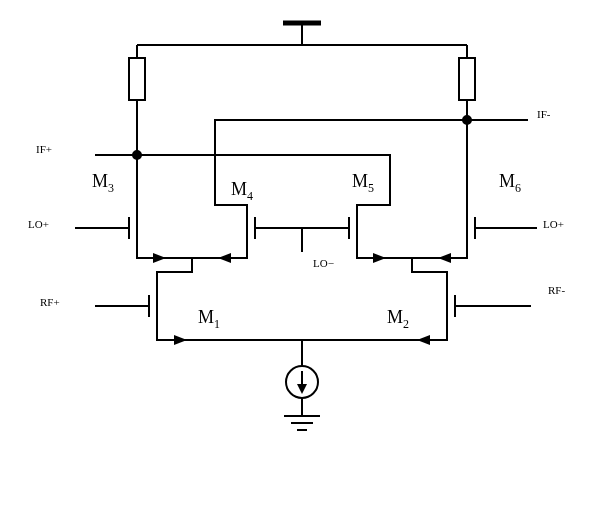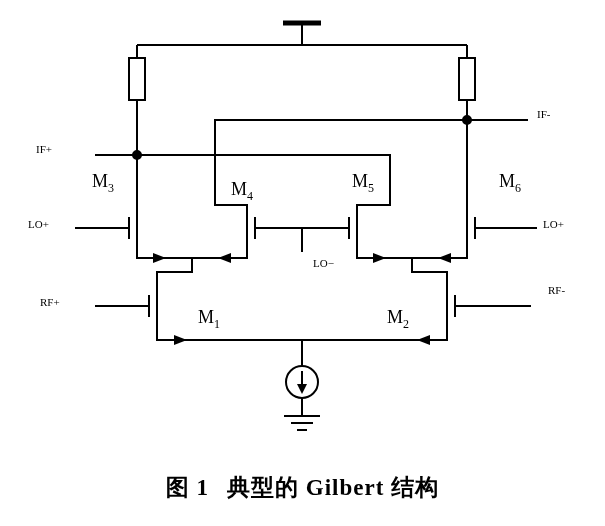--- a/index.html
+++ b/index.html
@@ -161,17 +161,14 @@
   <span class="lbl" style="left:40px; top:297px;">RF+</span>
   <span class="lbl" style="left:536px; top:285px;margin-left:12px;">RF-</span>
 
   <span class="lbl tlabel" style="left:92px; top:172px;"><span>M</span><sub>3</sub></span>
   <span class="lbl tlabel" style="left:231px; top:180px;"><span>M</span><sub>4</sub></span>
   <span class="lbl tlabel" style="left:352px; top:172px;"><span>M</span><sub>5</sub></span>
   <span class="lbl tlabel" style="left:499px; top:172px;"><span>M</span><sub>6</sub></span>
   <span class="lbl tlabel" style="left:198px; top:308px;text-align:right;"><span>M</span><sub>1</sub></span>
   <span class="lbl tlabel" style="left:387px; top:308px;"><span>M</span><sub>2</sub></span>
 
-  <div class="caption">
-    <span class="cap-label">图 1</span><span>典型的 Gilbert 结构</span>
-  </div>
 
 </div>
 
 </body></html>

